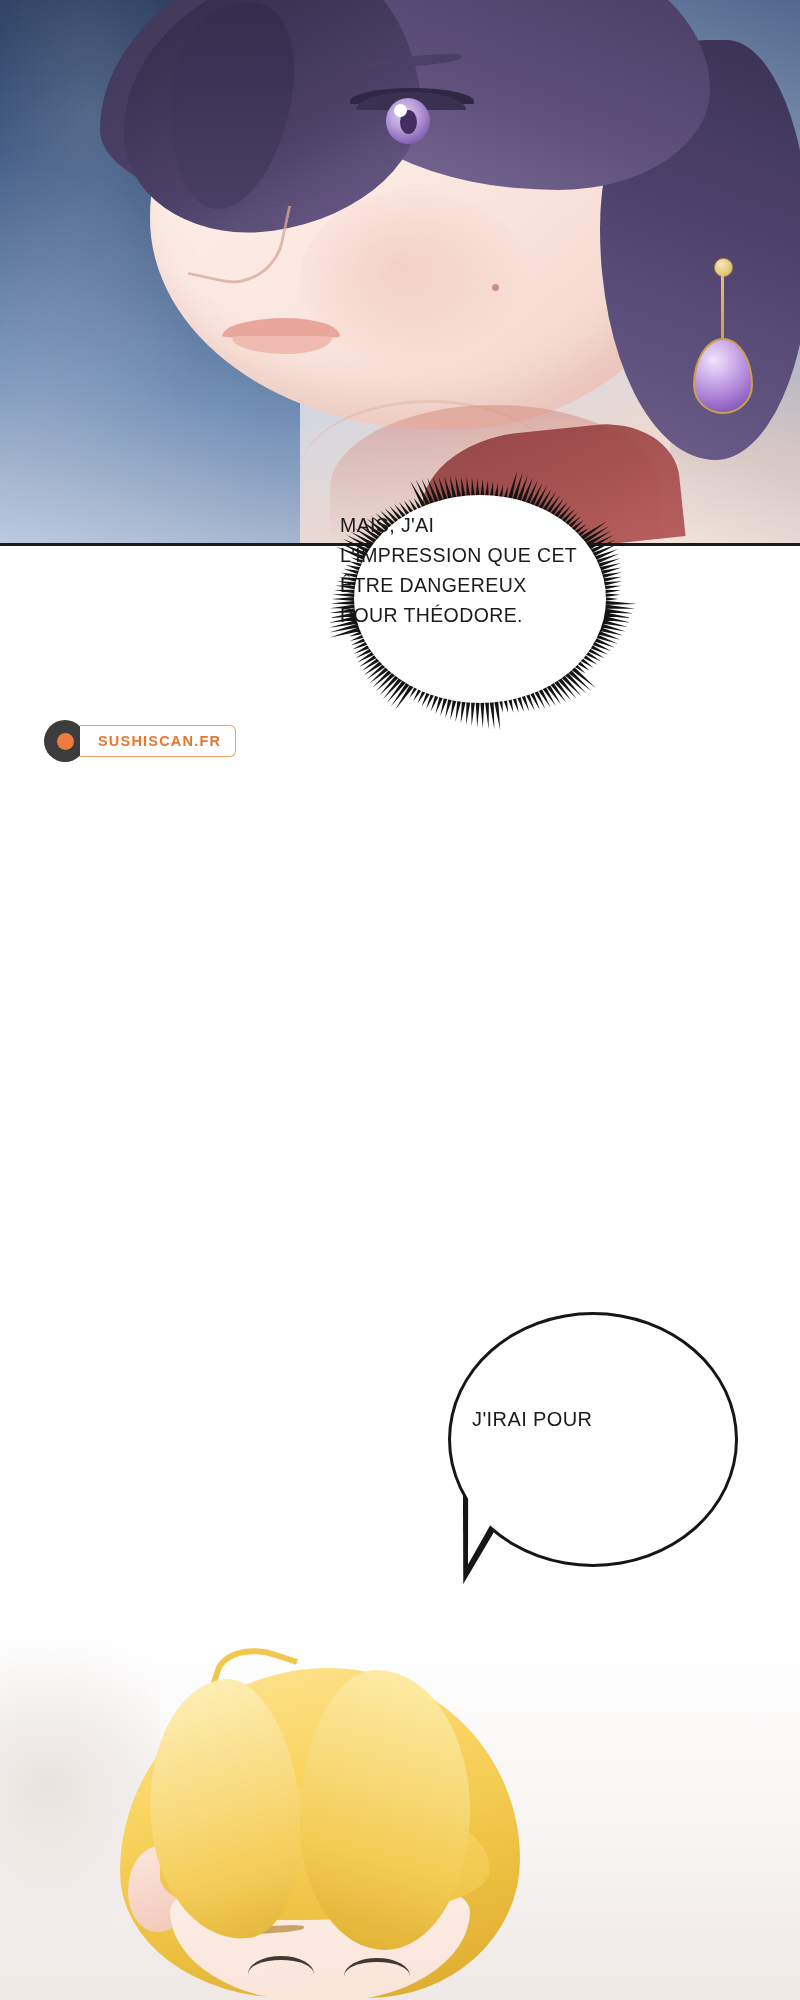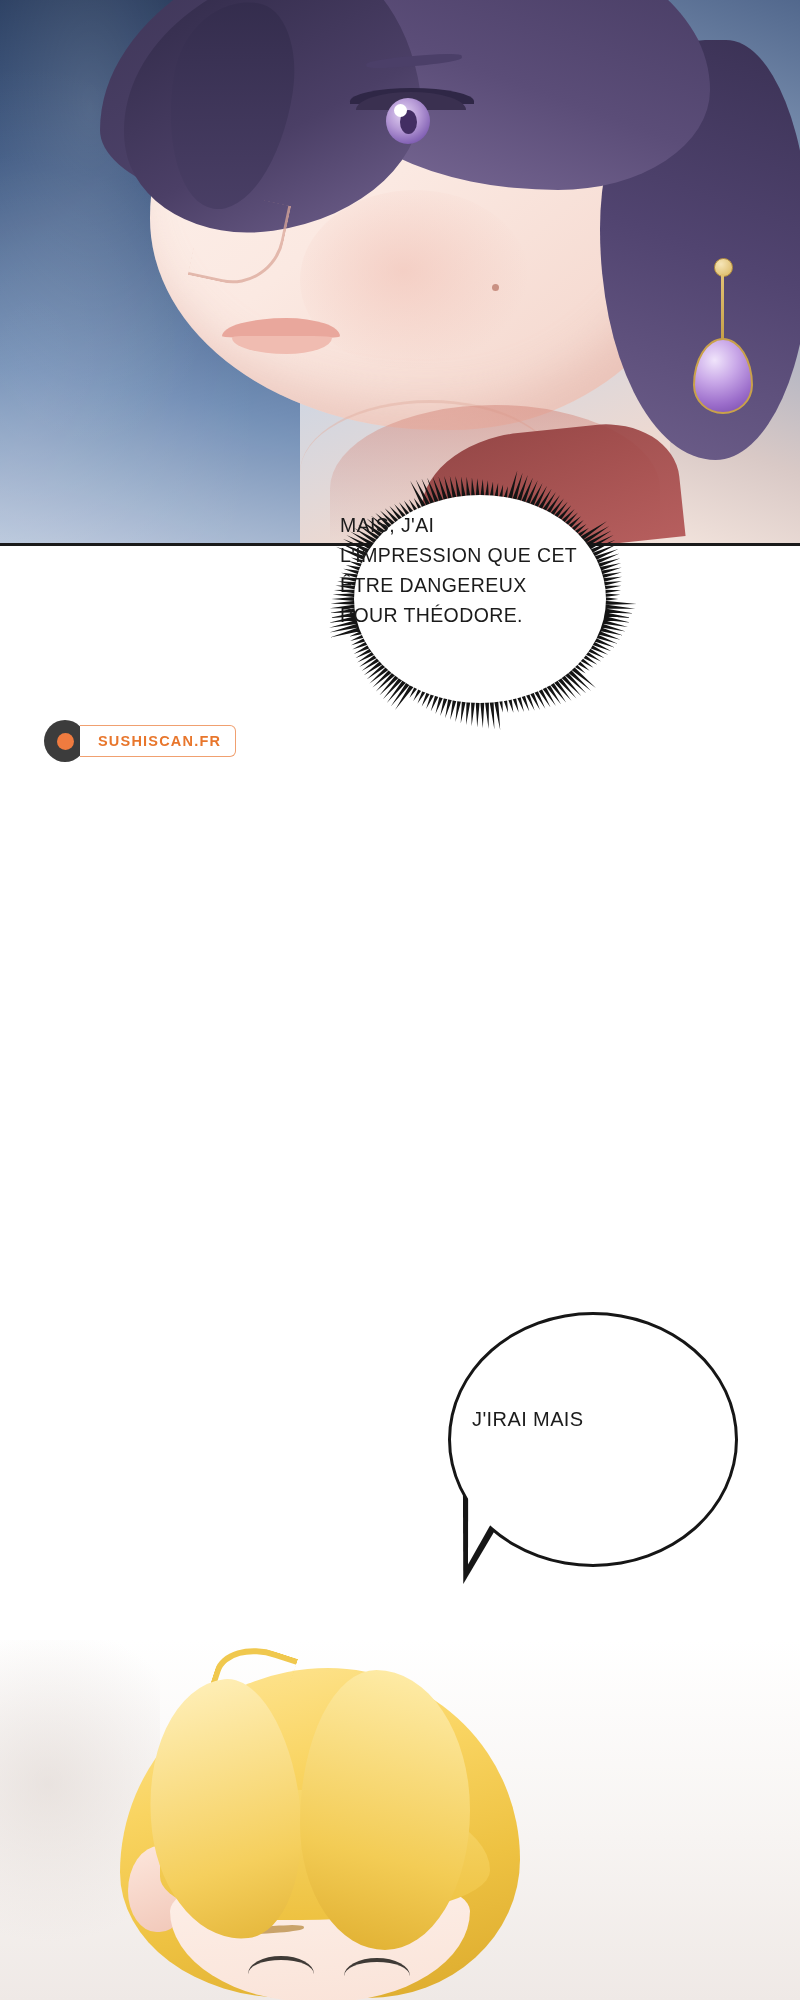--- a/index.html
+++ b/index.html
@@ -529,21 +529,21 @@
       <div class="sushi"></div>
     </div>
     <div class="wm-label">SUSHISCAN.FR</div>
   </div>
 
   <div class="balloon-round">
     <div class="tail"></div>
     <div class="oval"></div>
     <div class="tail-fill"></div>
     <div class="balloon-text">
-      <div>J'IRAI MAIS</div>
+      <div>J'IRAI POUR</div>
     </div>
   </div>
 
   <div class="panel-bottom">
     <div class="bg-soft"></div>
     <div class="bg-sparkle"></div>
     <div class="blond-hair"></div>
     <div class="blond-antenna"></div>
     <div class="blond-ear"></div>
     <div class="blond-face"></div>

